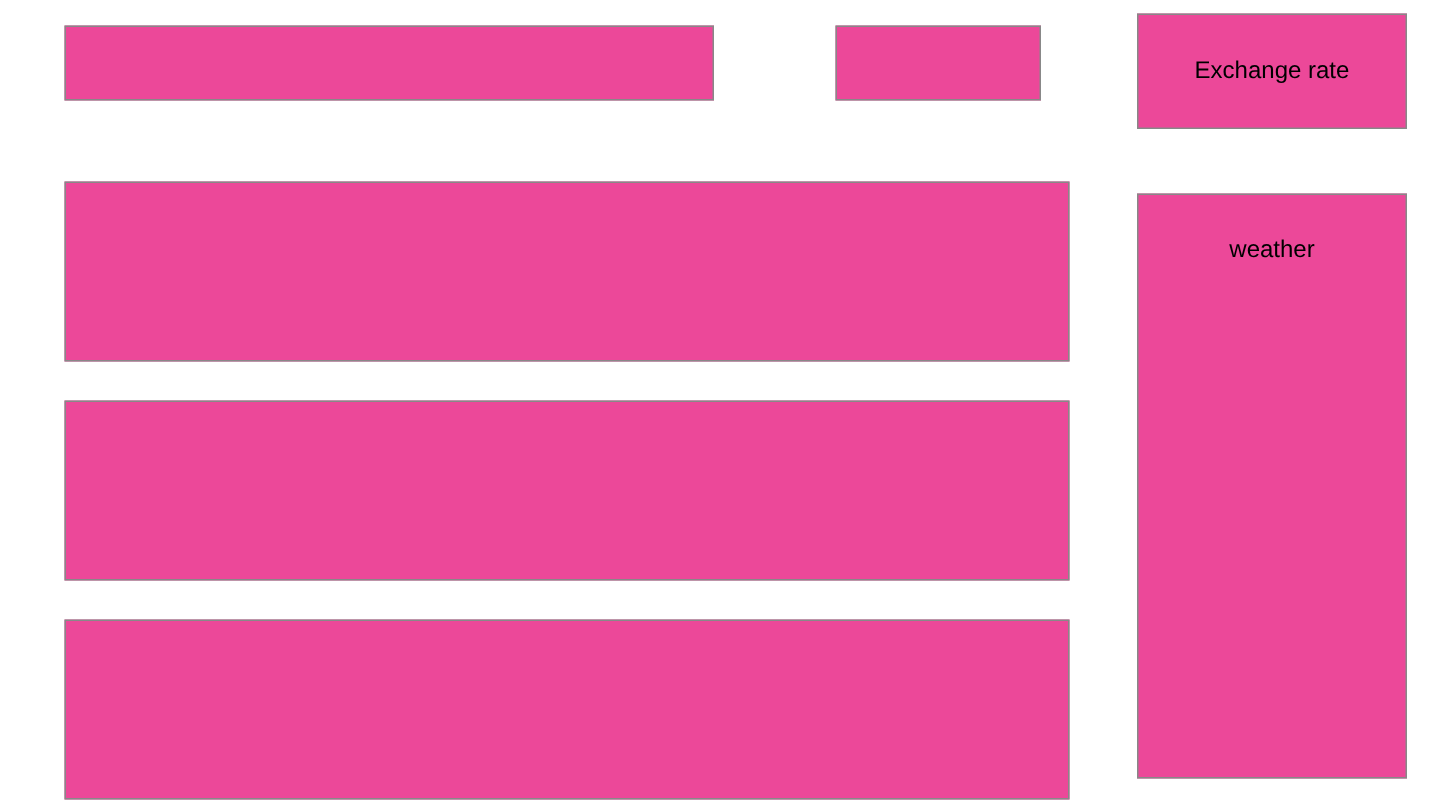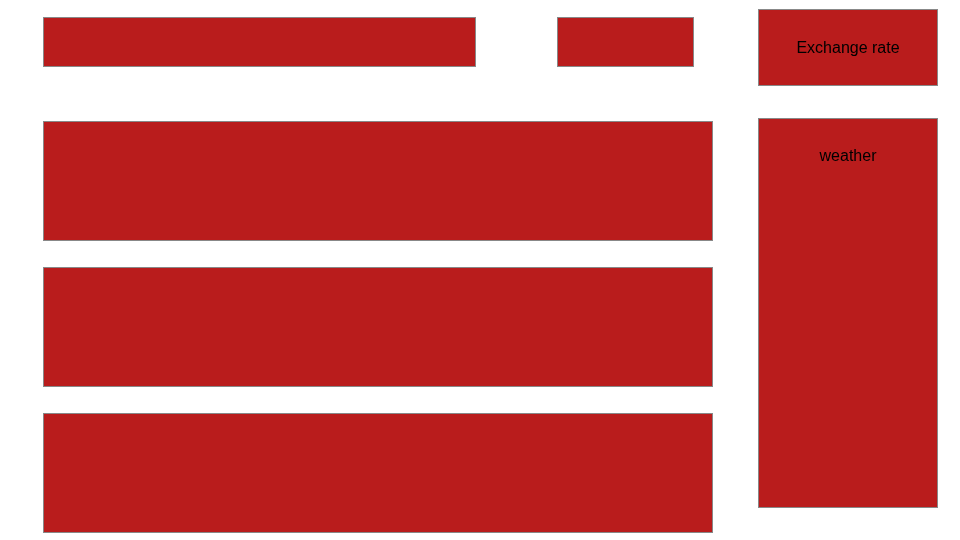--- a/index.html
+++ b/index.html
@@ -11,21 +11,21 @@
       width: 960px;
       height: 540px;
       background: #ffffff;
       font-family: Arial, sans-serif;
       font-size: 16px;
       color: #000;
       position: relative;
     }
     .box {
       position: absolute;
-      background: #b91c1c;
+      background: #ec4899;
       border: 1px solid #888;
     }
     .centered-text {
       display: flex;
       align-items: center;
       justify-content: center;
     }
     .top-text {
       display: flex;
       justify-content: center;
@@ -62,21 +62,21 @@
       height: 120px;
     }
     .row3 {
       left: 43px;
       top: 413px;
       width: 670px;
       height: 120px;
     }
     .weather {
       left: 758px;
-      top: 118px;
+      top: 129px;
       width: 180px;
       height: 390px;
     }
   </style>
 </head>
 <body>
 
 <div class="box header-left">
   <span></span>
 </div>

